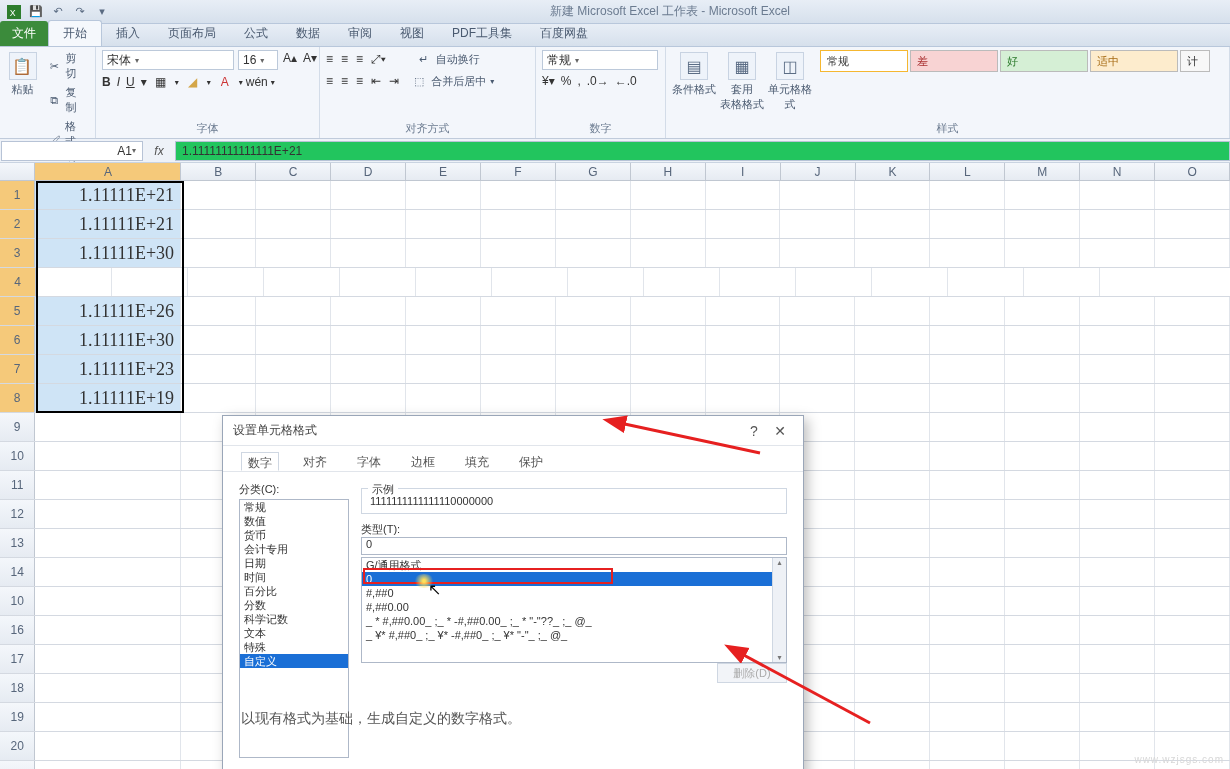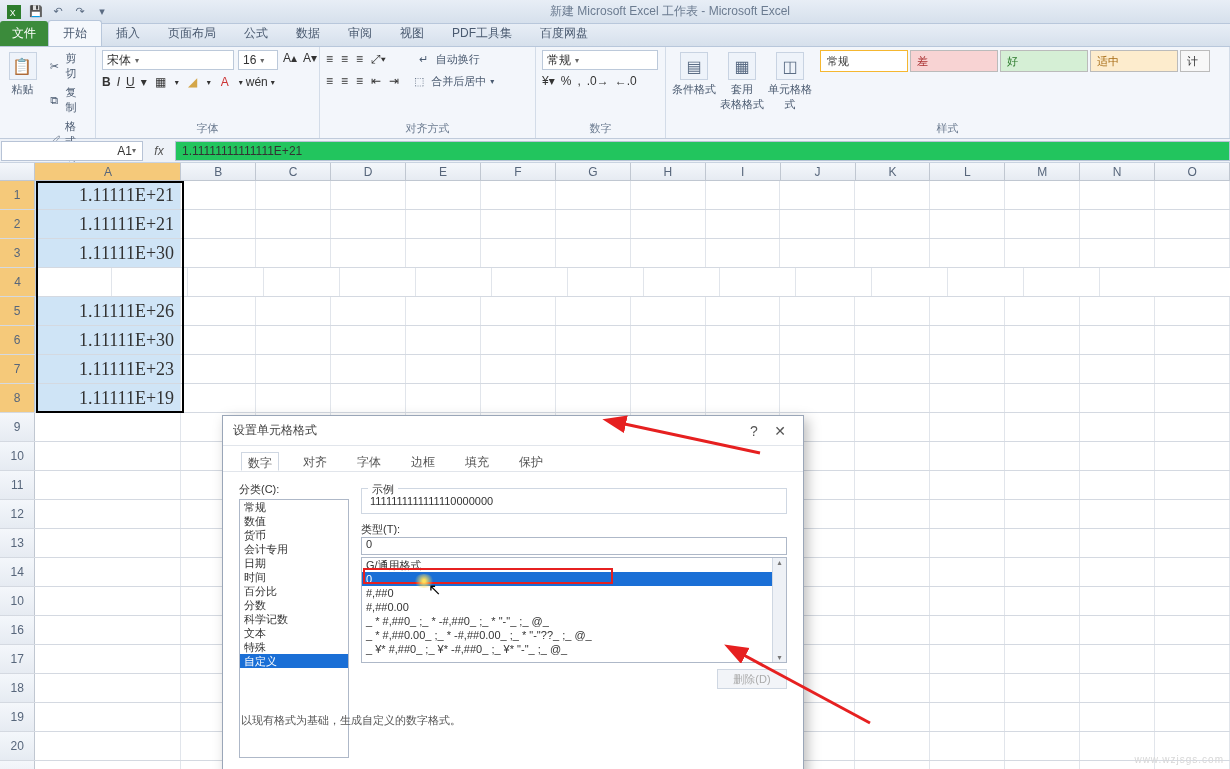--- a/index.html
+++ b/index.html
@@ -70,22 +70,22 @@
 .right-col { flex:1; display:flex; flex-direction:column; font-size:11px; }
 .example-box { border:1px solid #cfd7e2; padding:6px 8px; margin:6px 0 8px 0; position:relative; }
 .example-box .lbl { position:absolute; top:-7px; left:6px; background:#fff; padding:0 4px; font-size:11px; }
 .inp { border:1px solid #aeb8c8; height:18px; padding:0 4px; margin-bottom:2px; }
 .fmt-list { border:1px solid #aeb8c8; height:106px; overflow:hidden; position:relative; font-size:11px; }
 .fmt-list .row { padding:0 4px; line-height:14px; white-space:nowrap; }
 .fmt-list .hl { background:#1a6fd6; color:#fff; }
 .fmt-scroll { position:absolute; right:0; top:0; bottom:0; width:14px; background:#eef1f6; border-left:1px solid #cfd7e2; }
 .fmt-scroll::before { content:"▴"; position:absolute; top:0; left:0; right:0; text-align:center; font-size:8px; color:#777; }
 .fmt-scroll::after { content:"▾"; position:absolute; bottom:0; left:0; right:0; text-align:center; font-size:8px; color:#777; }
-.del-btn { align-self:flex-end; margin-top:6px; width:70px; height:20px; border:1px solid #cfd7e2; background:#f2f4f8; color:#aaa; text-align:center; line-height:18px; font-size:11px; }
-.hint { font-size:11px; color:#555; margin-top:6px; }
+.del-btn { align-self:flex-end; width:70px; height:20px; border:1px solid #cfd7e2; background:#f2f4f8; color:#aaa; text-align:center; line-height:18px; font-size:11px; }
+.hint { font-size:14px; color:#555; margin-top:6px; }
 
 
 .redbox { position:absolute; border:2px solid #e62020; pointer-events:none; }
 .arrow-svg { position:absolute; pointer-events:none; }
 .watermark { position:absolute; right:6px; bottom:4px; font-size:10px; color:#d7d7d7; letter-spacing:1px; }
 
 svg.ic { width:14px; height:14px; }
 </style>
 </head>
 <body>
@@ -698,21 +698,20 @@
           <span class="lbl">示例</span>
           <span>1111111111111110000000</span>
         </div>
         <div>类型(T):</div>
         <div class="inp"><span>0</span></div>
         <div class="fmt-list" id="fmtlist">
           <div class="row">G/通用格式</div>
             <div class="row hl">0</div>
             <div class="row">#,##0</div>
             <div class="row">#,##0.00</div>
-            <div class="row">_ * #,##0_ ;_ * -#,##0_ ;_ * "-"_ ;_ @_ </div>
             <div class="row">_ * #,##0.00_ ;_ * -#,##0.00_ ;_ * "-"??_ ;_ @_ </div>
             <div class="row">_ ¥* #,##0_ ;_ ¥* -#,##0_ ;_ ¥* "-"_ ;_ @_ </div>
             <div class="fmt-scroll"></div>
         </div>
         <div class="del-btn">删除(D)</div>
       </div>
     </div>
     <div class="hint" style="position:absolute;left:18px;bottom:96px">以现有格式为基础，生成自定义的数字格式。</div>
 
     <div class="redbox" style="left:140px; top:152px; width:250px; height:16px"></div>

